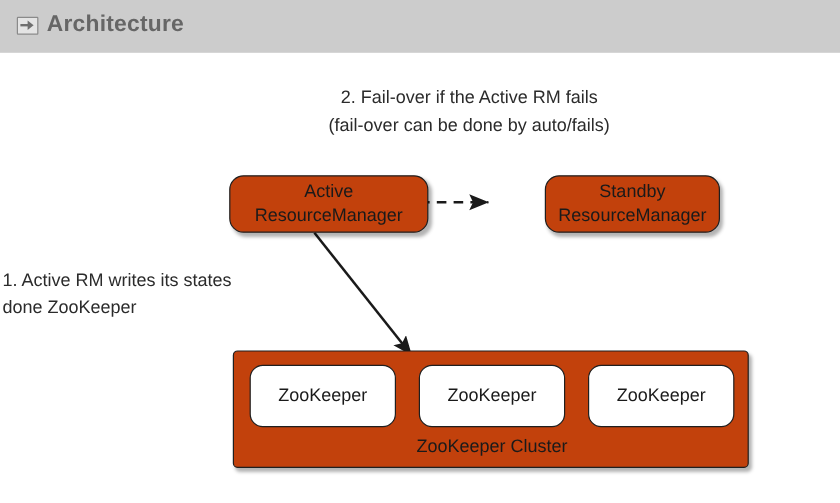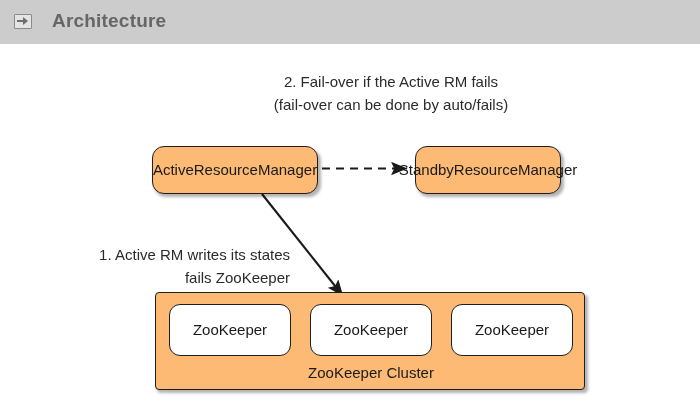--- a/index.html
+++ b/index.html
@@ -25,21 +25,21 @@
     height: 44px;
     background: #cccccc;
     box-sizing: border-box;
   }
   #header-inner {
     position: absolute;
     left: 14px;
     top: 11px;
     display: flex;
     align-items: center;
-    gap: 20px;
+    gap: 7px;
   }
   #slide-icon {
     width: 16px;
     height: 13px;
     border: 1px solid #8a8a8a;
     background: #e4e4e4;
     border-radius: 1px;
     display: inline-block;
     position: relative;
     flex: none;
@@ -96,45 +96,46 @@
     line-height: 23px;
     white-space: nowrap;
   }
   #note-failover {
     left: 196px;
     top: 26px;
     width: 390px;
     text-align: center;
   }
   #note-writes {
-    left: 20px;
+    left: 2px;
     top: 178px;
     width: 270px;
-    text-align: right;
-    margin-top: 21px;
+    text-align: left;
   }
   .note-line {
     display: block;
   }
 
   
   .node {
     position: absolute;
     box-sizing: border-box;
-    background: #fdba74;
+    background: #c2410c;
     border: 1.6px solid #1f1f1f;
     border-radius: 12px;
     box-shadow: 2.5px 3px 3px rgba(0,0,0,0.30);
     display: flex;
+    flex-direction: column;
     align-items: center;
     justify-content: center;
     font-size: 15px;
     color: #1a1a1a;
     line-height: 20px;
     text-align: center;
+    margin-left: 39px;
   }
   .node .line { display: block; white-space: nowrap; }
 
   #node-active-rm {
     left: 152px;
     top: 102px;
     width: 166px;
     height: 48px;
   }
   #node-standby-rm {
@@ -217,21 +218,21 @@
     <line x1="262" y1="150" x2="343" y2="252" stroke="#1a1a1a" stroke-width="2.1" marker-end="url(#arrowhead-solid2)"></line>
   </svg>
 
   <div class="note" id="note-failover">
     <span class="note-line">2. Fail-over if the Active RM fails</span>
     <span class="note-line">(fail-over can be done by auto/fails)</span>
   </div>
 
   <div class="note" id="note-writes">
     <span class="note-line">1. Active RM writes its states</span>
-    <span class="note-line">fails ZooKeeper</span>
+    <span class="note-line">done ZooKeeper</span>
   </div>
 
   <div class="node" id="node-active-rm">
     <span class="line">Active</span>
     <span class="line">ResourceManager</span>
   </div>
 
   <div class="node" id="node-standby-rm">
     <span class="line">Standby</span>
     <span class="line">ResourceManager</span>

